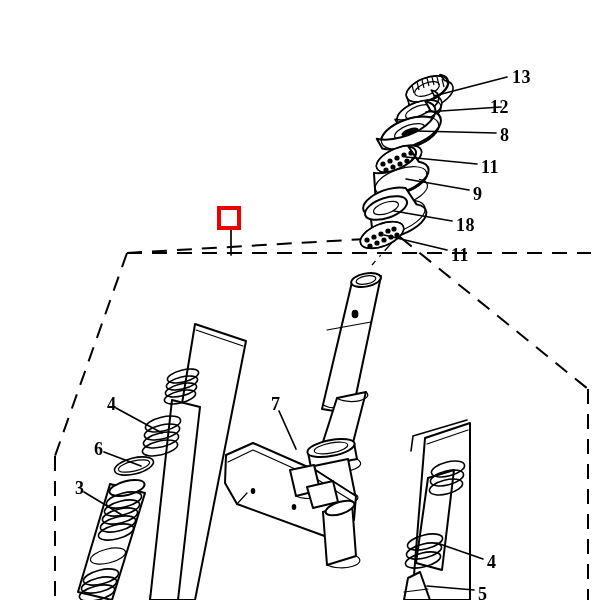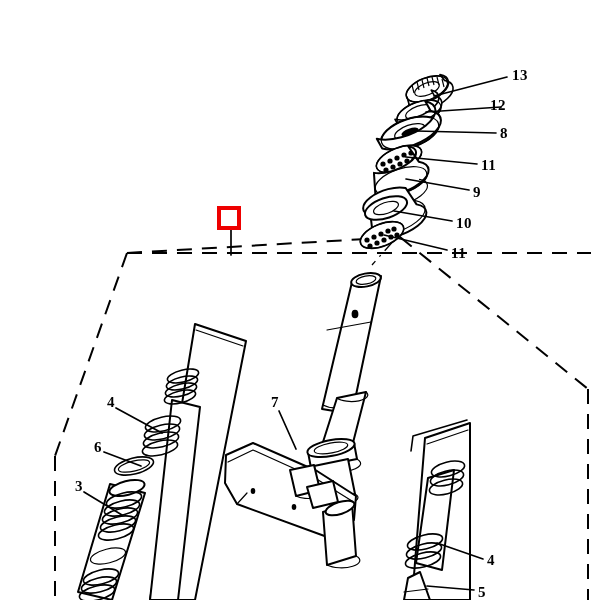--- a/index.html
+++ b/index.html
@@ -13,21 +13,21 @@
     position:absolute;left:0;top:0;width:600px;height:600px;
     background:#ffffff;
   }
   #diagram{
     position:absolute;left:0;top:0;width:600px;height:600px;
   }
   .lbl{
     position:absolute;
     font-family:"Liberation Serif",serif;
     font-weight:bold;
-    font-size:15px;
+    font-size:18px;
     color:#000000;
     line-height:1;
     white-space:nowrap;
     letter-spacing:0.5px;
   }
   #highlight-marker{
     position:absolute;
     left:217px;top:206px;
     width:24px;height:24px;
     border:4px solid #ee0000;
@@ -289,21 +289,21 @@
       <path class="lead" d="M474,590 L427,586"></path>
     </g>
 
   </svg>
 
   <div class="lbl" style="left:512px;top:68px;">13</div>
   <div class="lbl" style="left:490px;top:98px;">12</div>
   <div class="lbl" style="left:500px;top:126px;">8</div>
   <div class="lbl" style="left: 481px; top: 158px;">11</div>
   <div class="lbl" style="left: 473px; top: 185px;">9</div>
-  <div class="lbl" style="left: 456px; top: 216px;">10</div>
+  <div class="lbl" style="left: 456px; top: 216px;">18</div>
   <div class="lbl" style="left: 451px; top: 246px;">11</div>
   <div class="lbl" style="left:271px;top:395px;">7</div>
   <div class="lbl" style="left:107px;top:395px;">4</div>
   <div class="lbl" style="left:94px;top:440px;">6</div>
   <div class="lbl" style="left:75px;top:479px;">3</div>
   <div class="lbl" style="left:487px;top:553px;">4</div>
   <div class="lbl" style="left: 478px; top: 585px;">5</div>
 
   <div id="highlight-marker" style="left: 217px; top: 206px; width: 24px; height: 24px; border-width: 4px; border-color: rgb(238, 0, 0);"></div>
 

